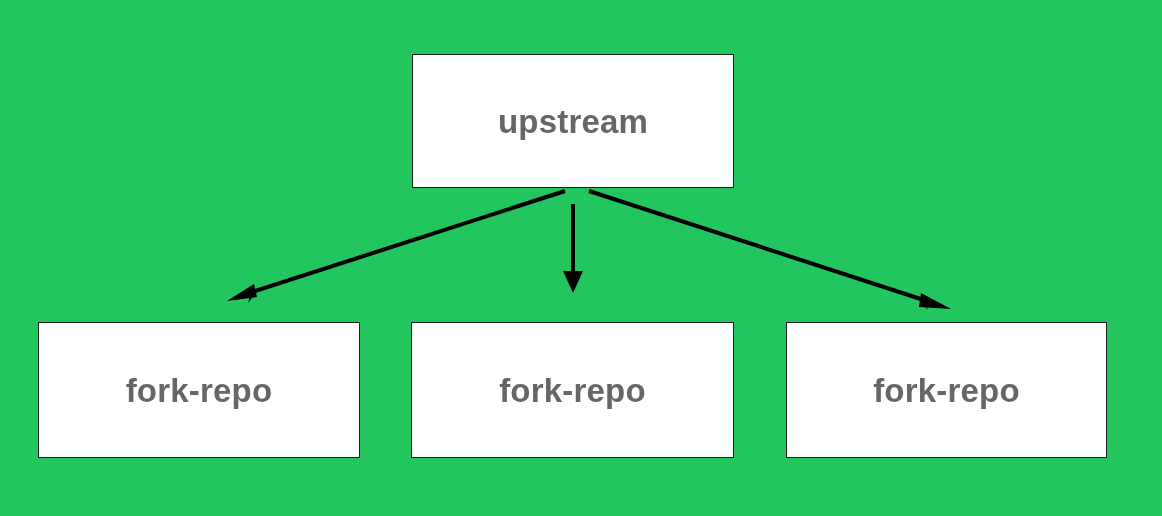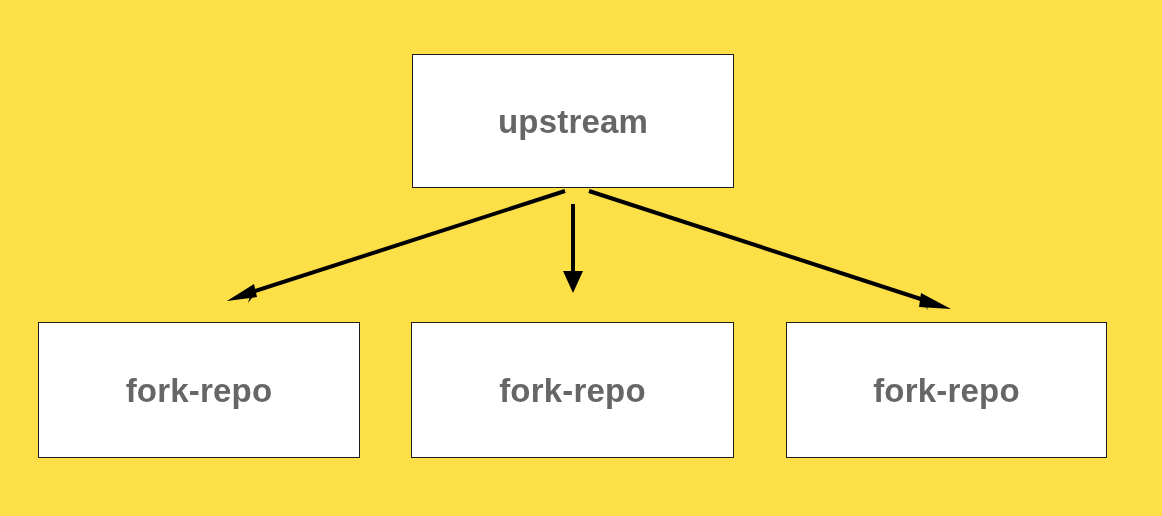--- a/index.html
+++ b/index.html
@@ -7,21 +7,21 @@
     padding: 0;
     background: #ffffff;
   }
   body {
     font-family: "Liberation Sans", sans-serif;
   }
   #canvas {
     position: relative;
     width: 1162px;
     height: 516px;
-    background: #fde047;
+    background: #22c55e;
     overflow: hidden;
   }
   .node-box {
     position: absolute;
     box-sizing: border-box;
     background: #ffffff;
     border: 1.6px solid #1c1c1c;
     display: flex;
     align-items: center;
     justify-content: center;

